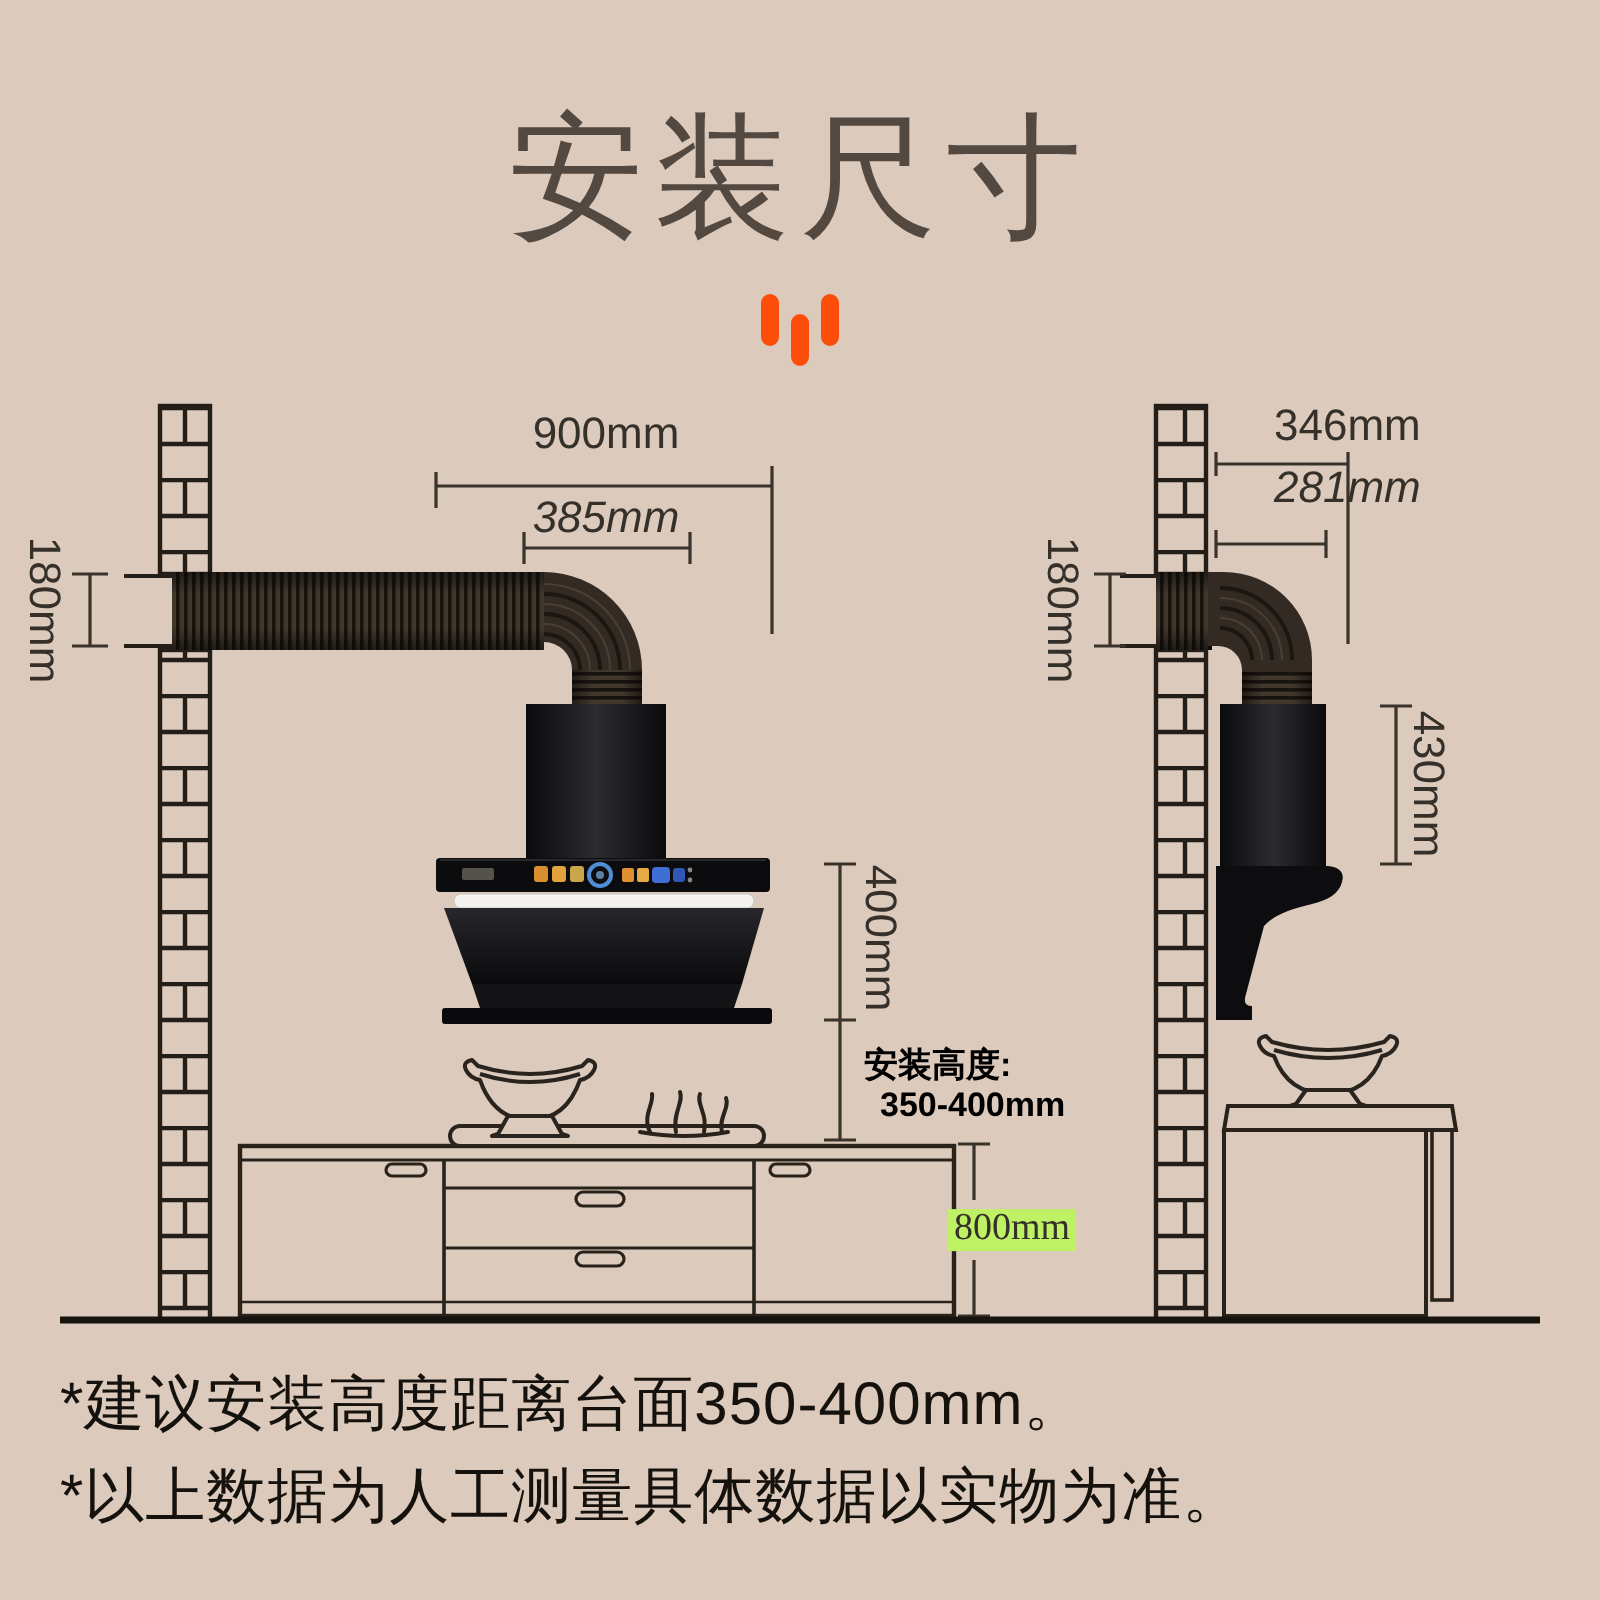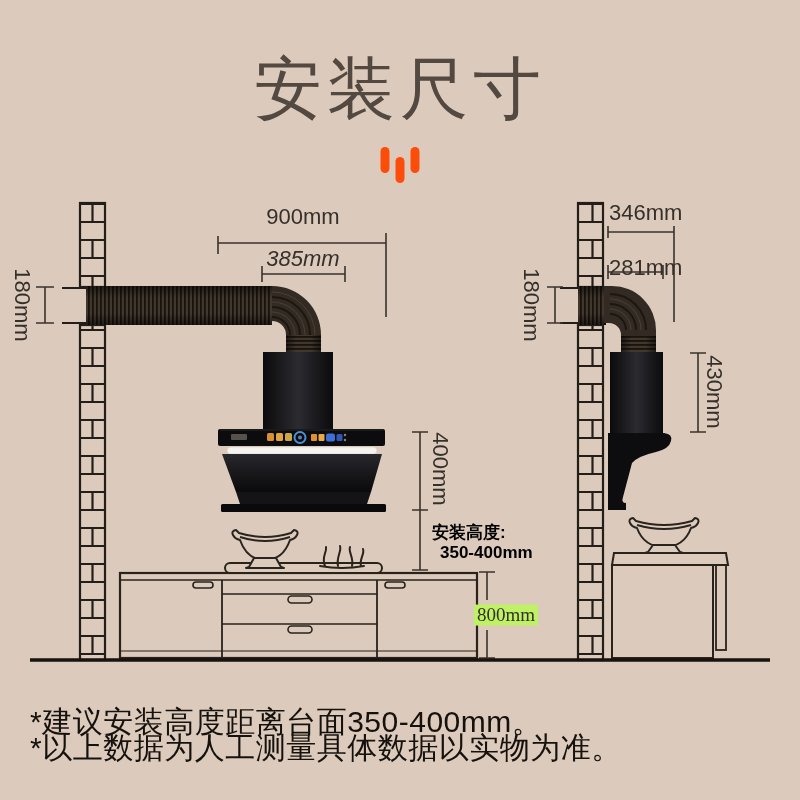--- a/index.html
+++ b/index.html
@@ -7,21 +7,21 @@
          font-family:"Liberation Sans","DejaVu Sans",sans-serif;}
   #stage svg{position:absolute;left:0;top:0;}
   .title{position:absolute;top:44px;left:50%;transform:translateX(-50%);
          font-size:68px;font-weight:500;letter-spacing:5px;color:#544940;white-space:nowrap;}
   .logo{position:absolute;top:147px;left:50%;transform:translateX(-50%);display:flex;gap:6px;height:40px;}
   .logo i{display:block;width:9px;height:26px;border-radius:5px;background:#fd4d0a;}
   .logo i.mid{margin-top:10px;}
   .dim{position:absolute;font-size:22px;font-weight:500;color:#36302a;white-space:nowrap;line-height:1.1;
        transform:translate(-50%,-50%);}
   .dim.rot{transform:translate(-50%,-50%) rotate(90deg);}
-  .dim.la{transform:none;}
+  .dim.la{transform:none;margin-left:28px;}
   .hint{position:absolute;font-size:17px;font-weight:600;color:#000000;white-space:nowrap;}
   .dim.bg{background:#bef264;padding:0 3px;font-size:19px;font-family:Liberation Serif, serif;}
   .foot{position:absolute;left:30px;font-size:30px;font-weight:500;color:#15110c;
         letter-spacing:0.5px;white-space:nowrap;}
 </style>
 </head>
 <body>
 
 <div id="stage">
 
@@ -196,19 +196,19 @@
   <div class="dim rot" style="left:22px;top:305px;">180mm</div>
   <div class="dim" style="left:303px;top:217px;">900mm</div>
   <div class="dim" style="left:303px;top:259px;font-style:italic;">385mm</div>
   <div class="dim rot" style="left:440px;top:469px;">400mm</div>
   <div class="hint" style="left:432px;top:521px;">安装高度:</div>
   <div class="hint" style="left:440px;top:543px;">350-400mm</div>
   <div class="dim bg" style="left:506px;top:615px;">800mm</div>
 
   <div class="dim rot" style="left:531px;top:305px;">180mm</div>
   <div class="dim la" style="left:609px;top:201px;">346mm</div>
-  <div class="dim la" style="left:609px;top:256px;">281mm</div>
+  <div class="dim la" style="left:609px;top:232px;font-style:italic;">281mm</div>
   <div class="dim rot" style="left:714px;top:392px;">430mm</div>
 
-  <div class="foot" style="top:682px;margin-top:20px;">*建议安装高度距离台面350-400mm。</div>
+  <div class="foot" style="top:682px;">*建议安装高度距离台面350-400mm。</div>
   <div class="foot" style="top:728px;text-align:right;">*以上数据为人工测量具体数据以实物为准。</div>
 
 </div>
 
 </body></html>

